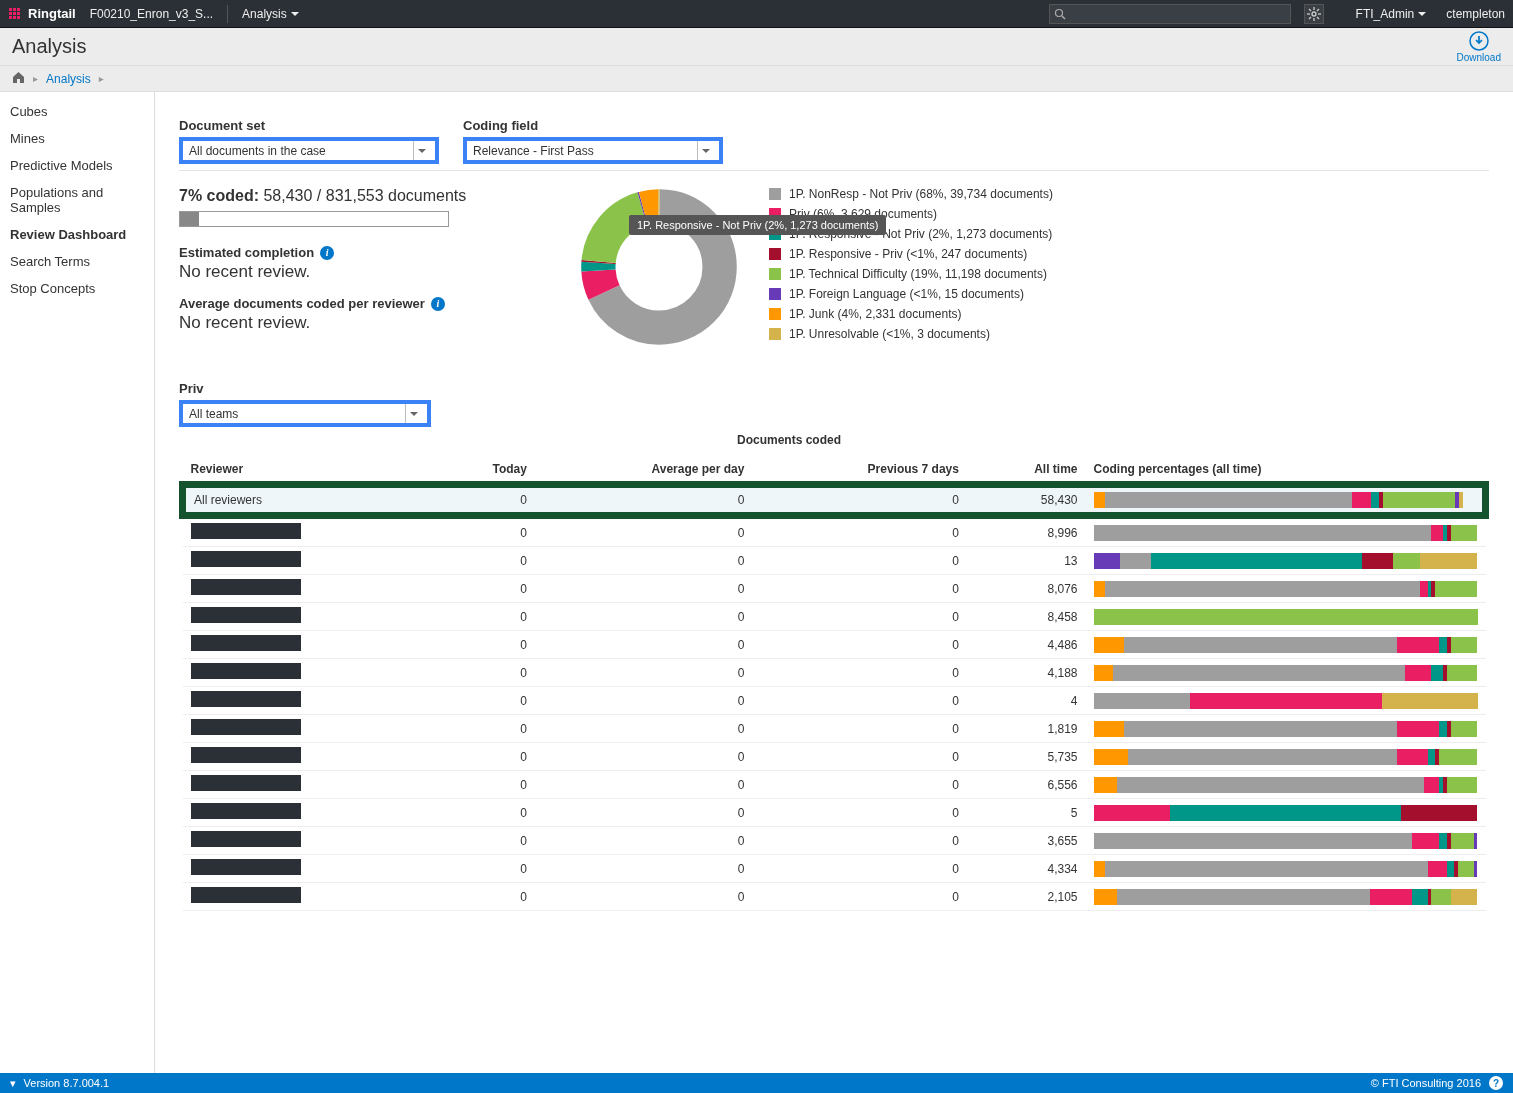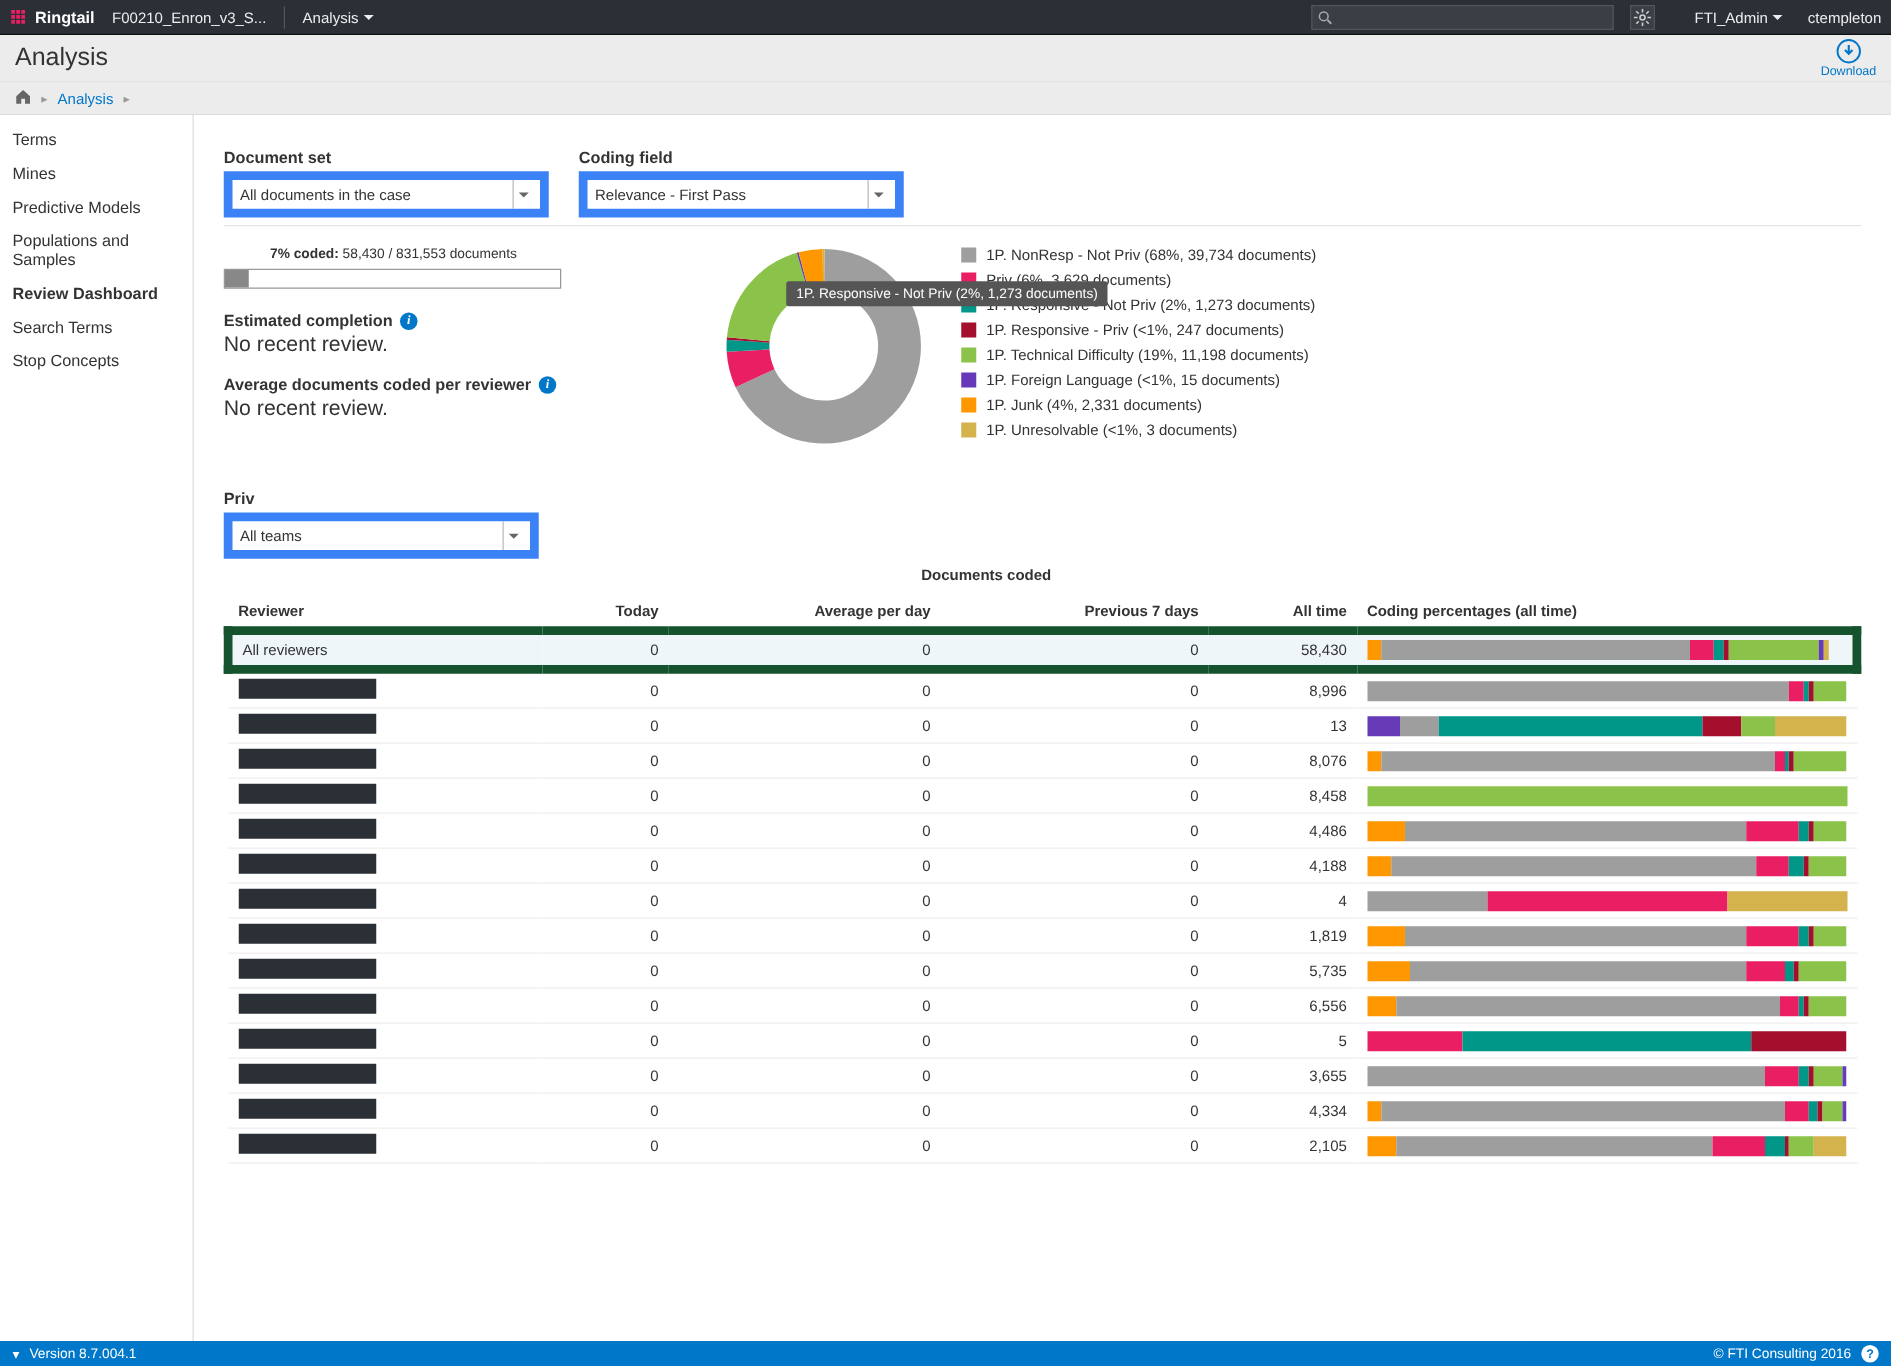--- a/index.html
+++ b/index.html
@@ -26,26 +26,26 @@
 .crumbs .chev { color:#999; font-size:10px; }
 .home-icon{color:#666;cursor:pointer;}
 .body { display:flex; height:calc(100vh - 28px - 38px - 26px - 20px); }
 .sidebar { width:155px; border-right:1px solid #ddd; padding-top:6px; }
 .side-item { padding:6px 10px; font-size:13px; color:#333; cursor:pointer; }
 .side-item.active { font-weight:700; }
 .main { flex:1; padding:26px 24px; overflow:auto; }
 .row1 { display:flex; gap:24px; margin-bottom:16px; border-bottom:1px solid #e4e4e4; padding-bottom:6px;}
 .field { display:flex; flex-direction:column; gap:4px; }
 .field label { font-weight:700; font-size:13px; }
-.select { width:260px; height:37px; border:7px solid #3b82f6; background:#fff; display:flex; align-items:center; padding:0 6px; font-size:12px; cursor:pointer; position:relative;}
+.select { width:260px; height:27px; border:4px solid #3b82f6; background:#fff; display:flex; align-items:center; padding:0 6px; font-size:12px; cursor:pointer; position:relative;}
 .select .caret{ margin-left:auto; border-left:1px solid #bbb; width:16px;height:100%;display:flex;align-items:center;justify-content:center;}
 .select .caret::after{content:"";border:4px solid transparent;border-top-color:#666;margin-top:4px;}
 .row2 { display:flex; gap:40px; }
 .stats { width:360px; }
-.stat-line { font-size:11px; margin-bottom:6px;margin-left:37px;}
+.stat-line { font-size:16px; margin-bottom:6px;}
 .stat-line b{font-weight:700;}
 .progress { width:270px; height:16px; border:1px solid #999; background:#fff; margin-bottom:18px;}
 .progress .bar { height:100%; background:#888;}
 .stat-head { font-weight:700; font-size:13px; margin-bottom:2px; display:flex; align-items:center; gap:6px;}
 .info-icon{width:14px;height:14px;border-radius:50%;background:#0077c8;color:#fff;display:inline-flex;align-items:center;justify-content:center;font-size:10px;font-style:italic;font-family:Georgia,serif;cursor:pointer;}
 .stat-val{font-size:17px;margin-bottom:14px;}
 .chart-wrap{display:flex;gap:30px;position:relative;}
 .donut{width:160px;height:160px;}
 .tooltip{position:absolute;left:50px;top:28px;background:#555;color:#fff;font-size:11px;padding:4px 8px;border-radius:2px;white-space:nowrap;}
 .legend{display:flex;flex-direction:column;gap:6px;font-size:12px;}
@@ -140,21 +140,21 @@
   <span class="home-icon"><svg width="13" height="13">
         <path d="M1 6 L6.5 1 L12 6 V12 H8 V8 H5 V12 H1 Z" fill="#666"></path>
       </svg></span>
   <span class="chev">▸</span>
   <a>Analysis</a>
   <span class="chev">▸</span>
 </div>
 
 <div class="body">
   <div class="sidebar" id="sidebar">
-      <div class="side-item">Terms</div>
+      <div class="side-item">Cubes</div>
       <div class="side-item">Mines</div>
       <div class="side-item">Predictive Models</div>
       <div class="side-item">Populations and Samples</div>
       <div class="side-item active">Review Dashboard</div>
       <div class="side-item">Search Terms</div>
       <div class="side-item">Stop Concepts</div>
     </div>
 
   <div class="main">
     <div class="row1">

